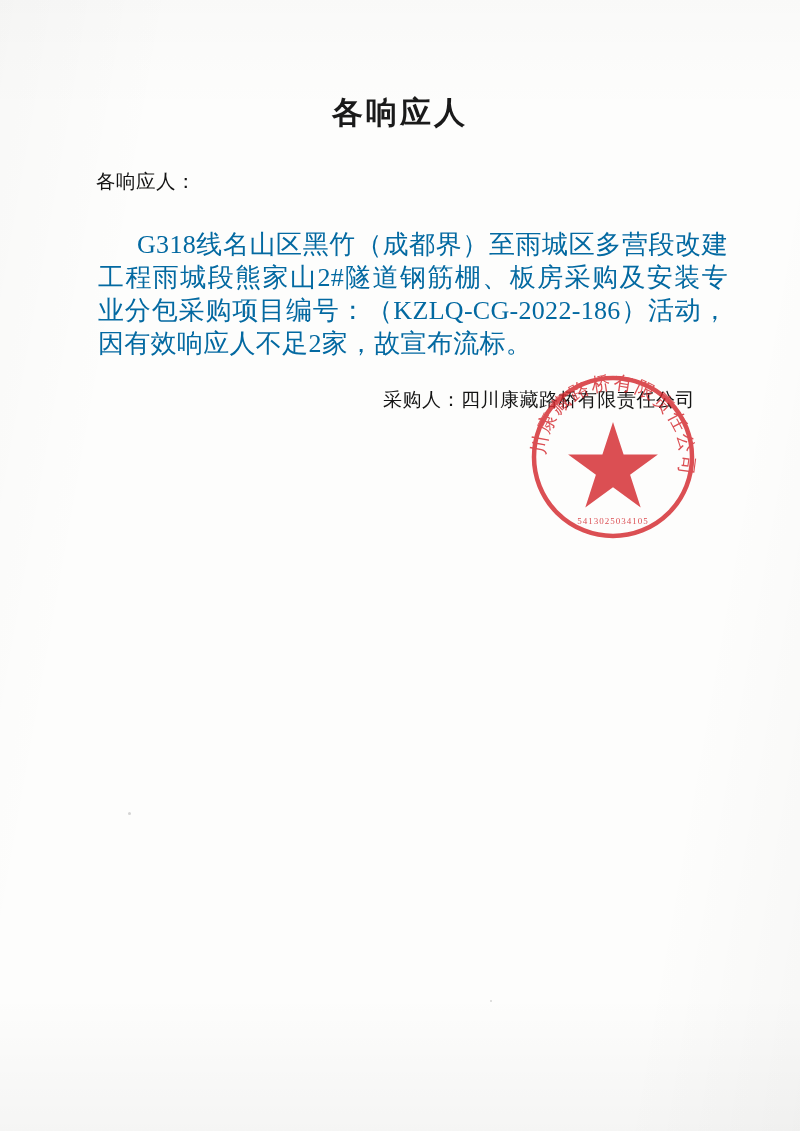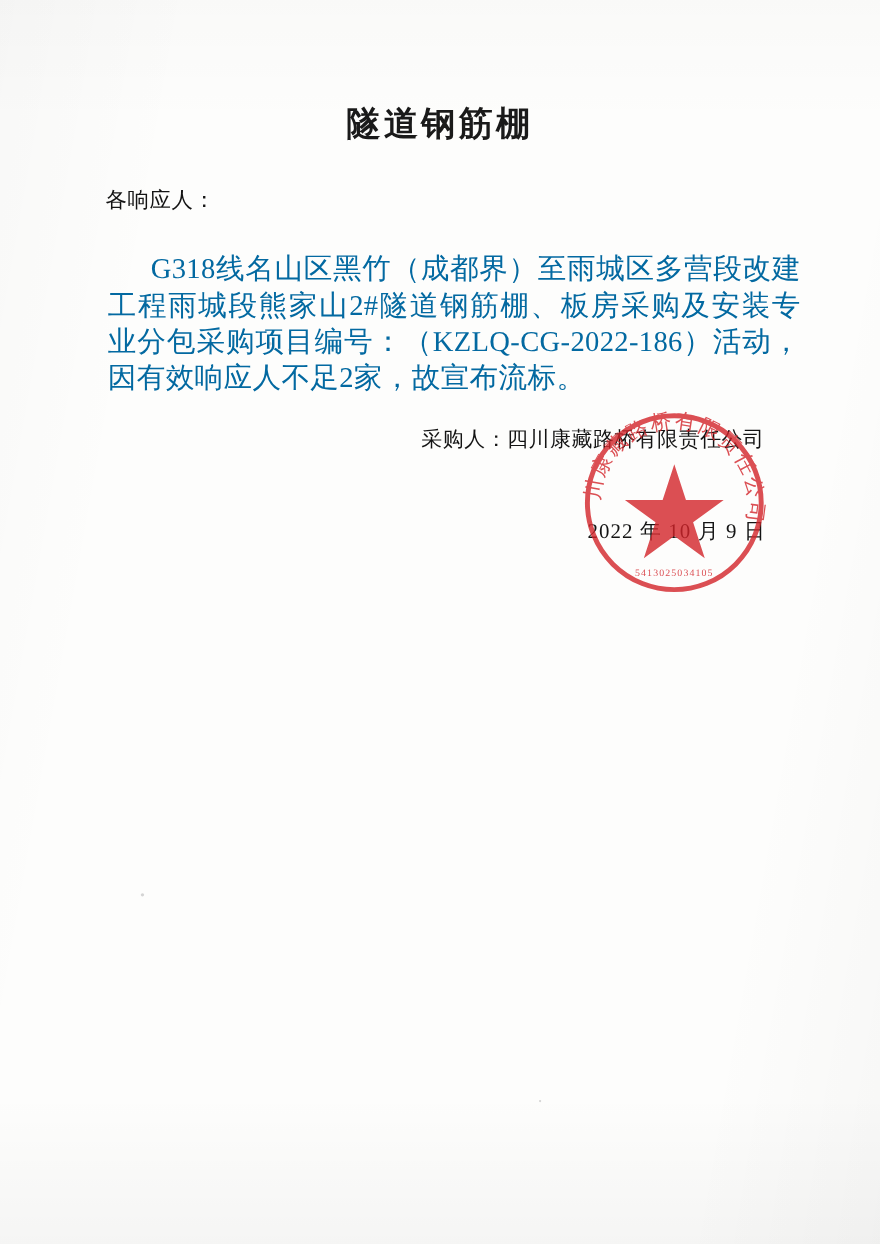--- a/index.html
+++ b/index.html
@@ -120,40 +120,32 @@
     position: absolute;
     background: rgba(120,120,120,0.30);
     border-radius: 50%;
   }
 </style>
 </head>
 <body>
 
 <div class="page">
 
-  <div class="doc-title">隧道钢筋棚</div>
+  <div class="doc-title">各响应人</div>
 
   <div class="salutation">各响应人：</div>
 
   <div class="body-text">
     <span class="indent"></span><span>G318线名山区黑竹（成都界）至雨城区多营段改建工程雨城段熊家山2#隧道钢筋棚、板房采购及安装专业分包采购项目编号：（KZLQ-CG-2022-186）活动，因有效响应人不足2家，故宣布流标。</span>
   </div>
 
   <div class="signature-block">
     <p class="sig-line"><span>采购人：</span><span>四川康藏路桥有限责任公司</span></p>
   </div>
 
-  <div class="date-line">
-    <span class="num">2022</span>
-    <span>年</span>
-    <span class="num">10</span>
-    <span>月</span>
-    <span class="num">9</span>
-    <span>日</span>
-  </div>
 
   <div class="seal">
     <svg width="182" height="182" viewBox="0 0 182 182" xmlns="http://www.w3.org/2000/svg">
       <defs>
         <path id="ringPath" d="M 91,91 m -68,0 a 68,68 0 1,1 136,0 a 68,68 0 1,1 -136,0"></path>
       </defs>
       <circle cx="91" cy="91" r="79" fill="none" stroke="#d3242a" stroke-width="4.5"></circle>
 
       <polygon points="91,56 101.6,88.6 135.9,88.6 108.1,108.8 118.7,141.4 91,121.2 63.3,141.4 73.9,108.8 46.1,88.6 80.4,88.6" fill="#d3242a"></polygon>
 

